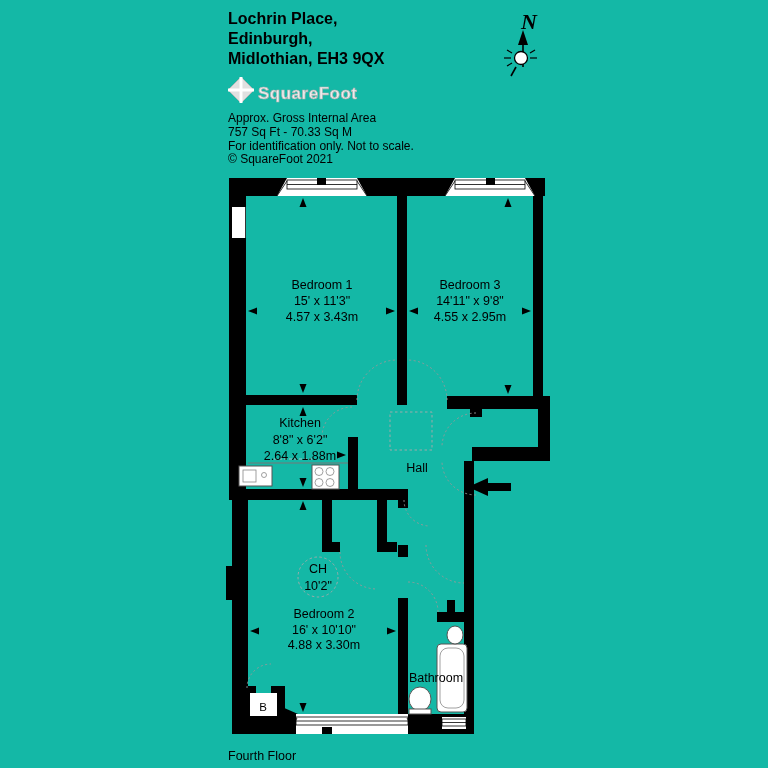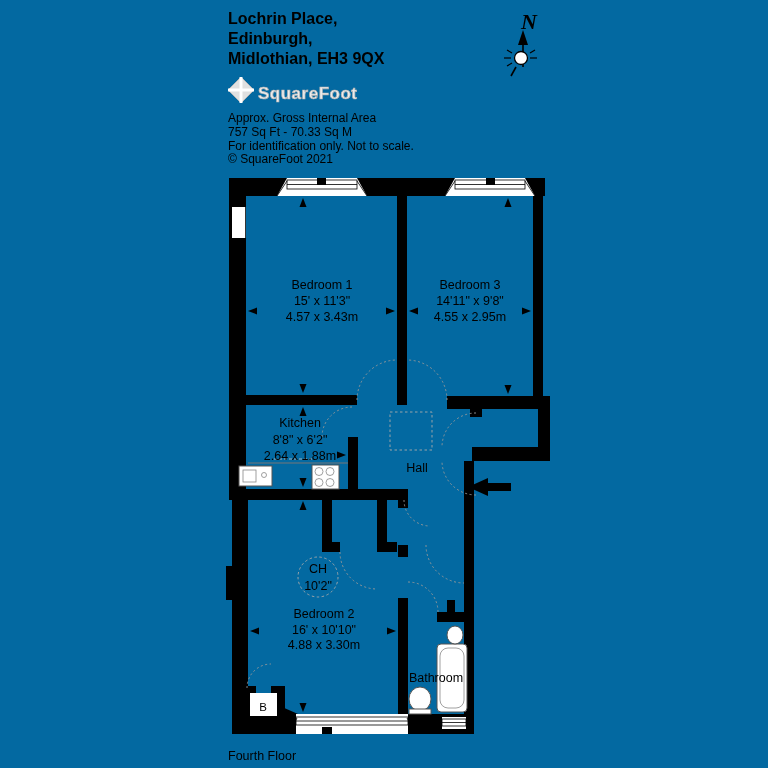--- a/index.html
+++ b/index.html
@@ -1,16 +1,16 @@
 <!DOCTYPE html>
 <html><head>
 <meta charset="utf-8">
 <style>
   html,body{margin:0;padding:0;background:#fff;}
-  .page{position:relative;width:768px;height:768px;background:#0369a1;overflow:hidden;
+  .page{position:relative;width:768px;height:768px;background:#14b8a6;overflow:hidden;
         font-family:"Liberation Sans",sans-serif;}
   svg{position:absolute;left:0;top:0;}
   text{fill:#000;font-family:"Liberation Sans",sans-serif;}
   .addr{font-size:16px;font-weight:bold;}
   .meta{font-size:12px;}
   .room{font-size:12.5px;text-anchor:middle;}
   .small{font-size:11.5px;text-anchor:middle;}
   .floorlbl{font-size:12.5px;}
   .logotxt{font-size:17px;font-weight:bold;fill:#ececec;stroke:#b2b2b2;stroke-width:0.7;letter-spacing:0.5px;}
   .ntxt{font-family:"Liberation Serif",serif;font-style:italic;font-weight:bold;font-size:22px;}

